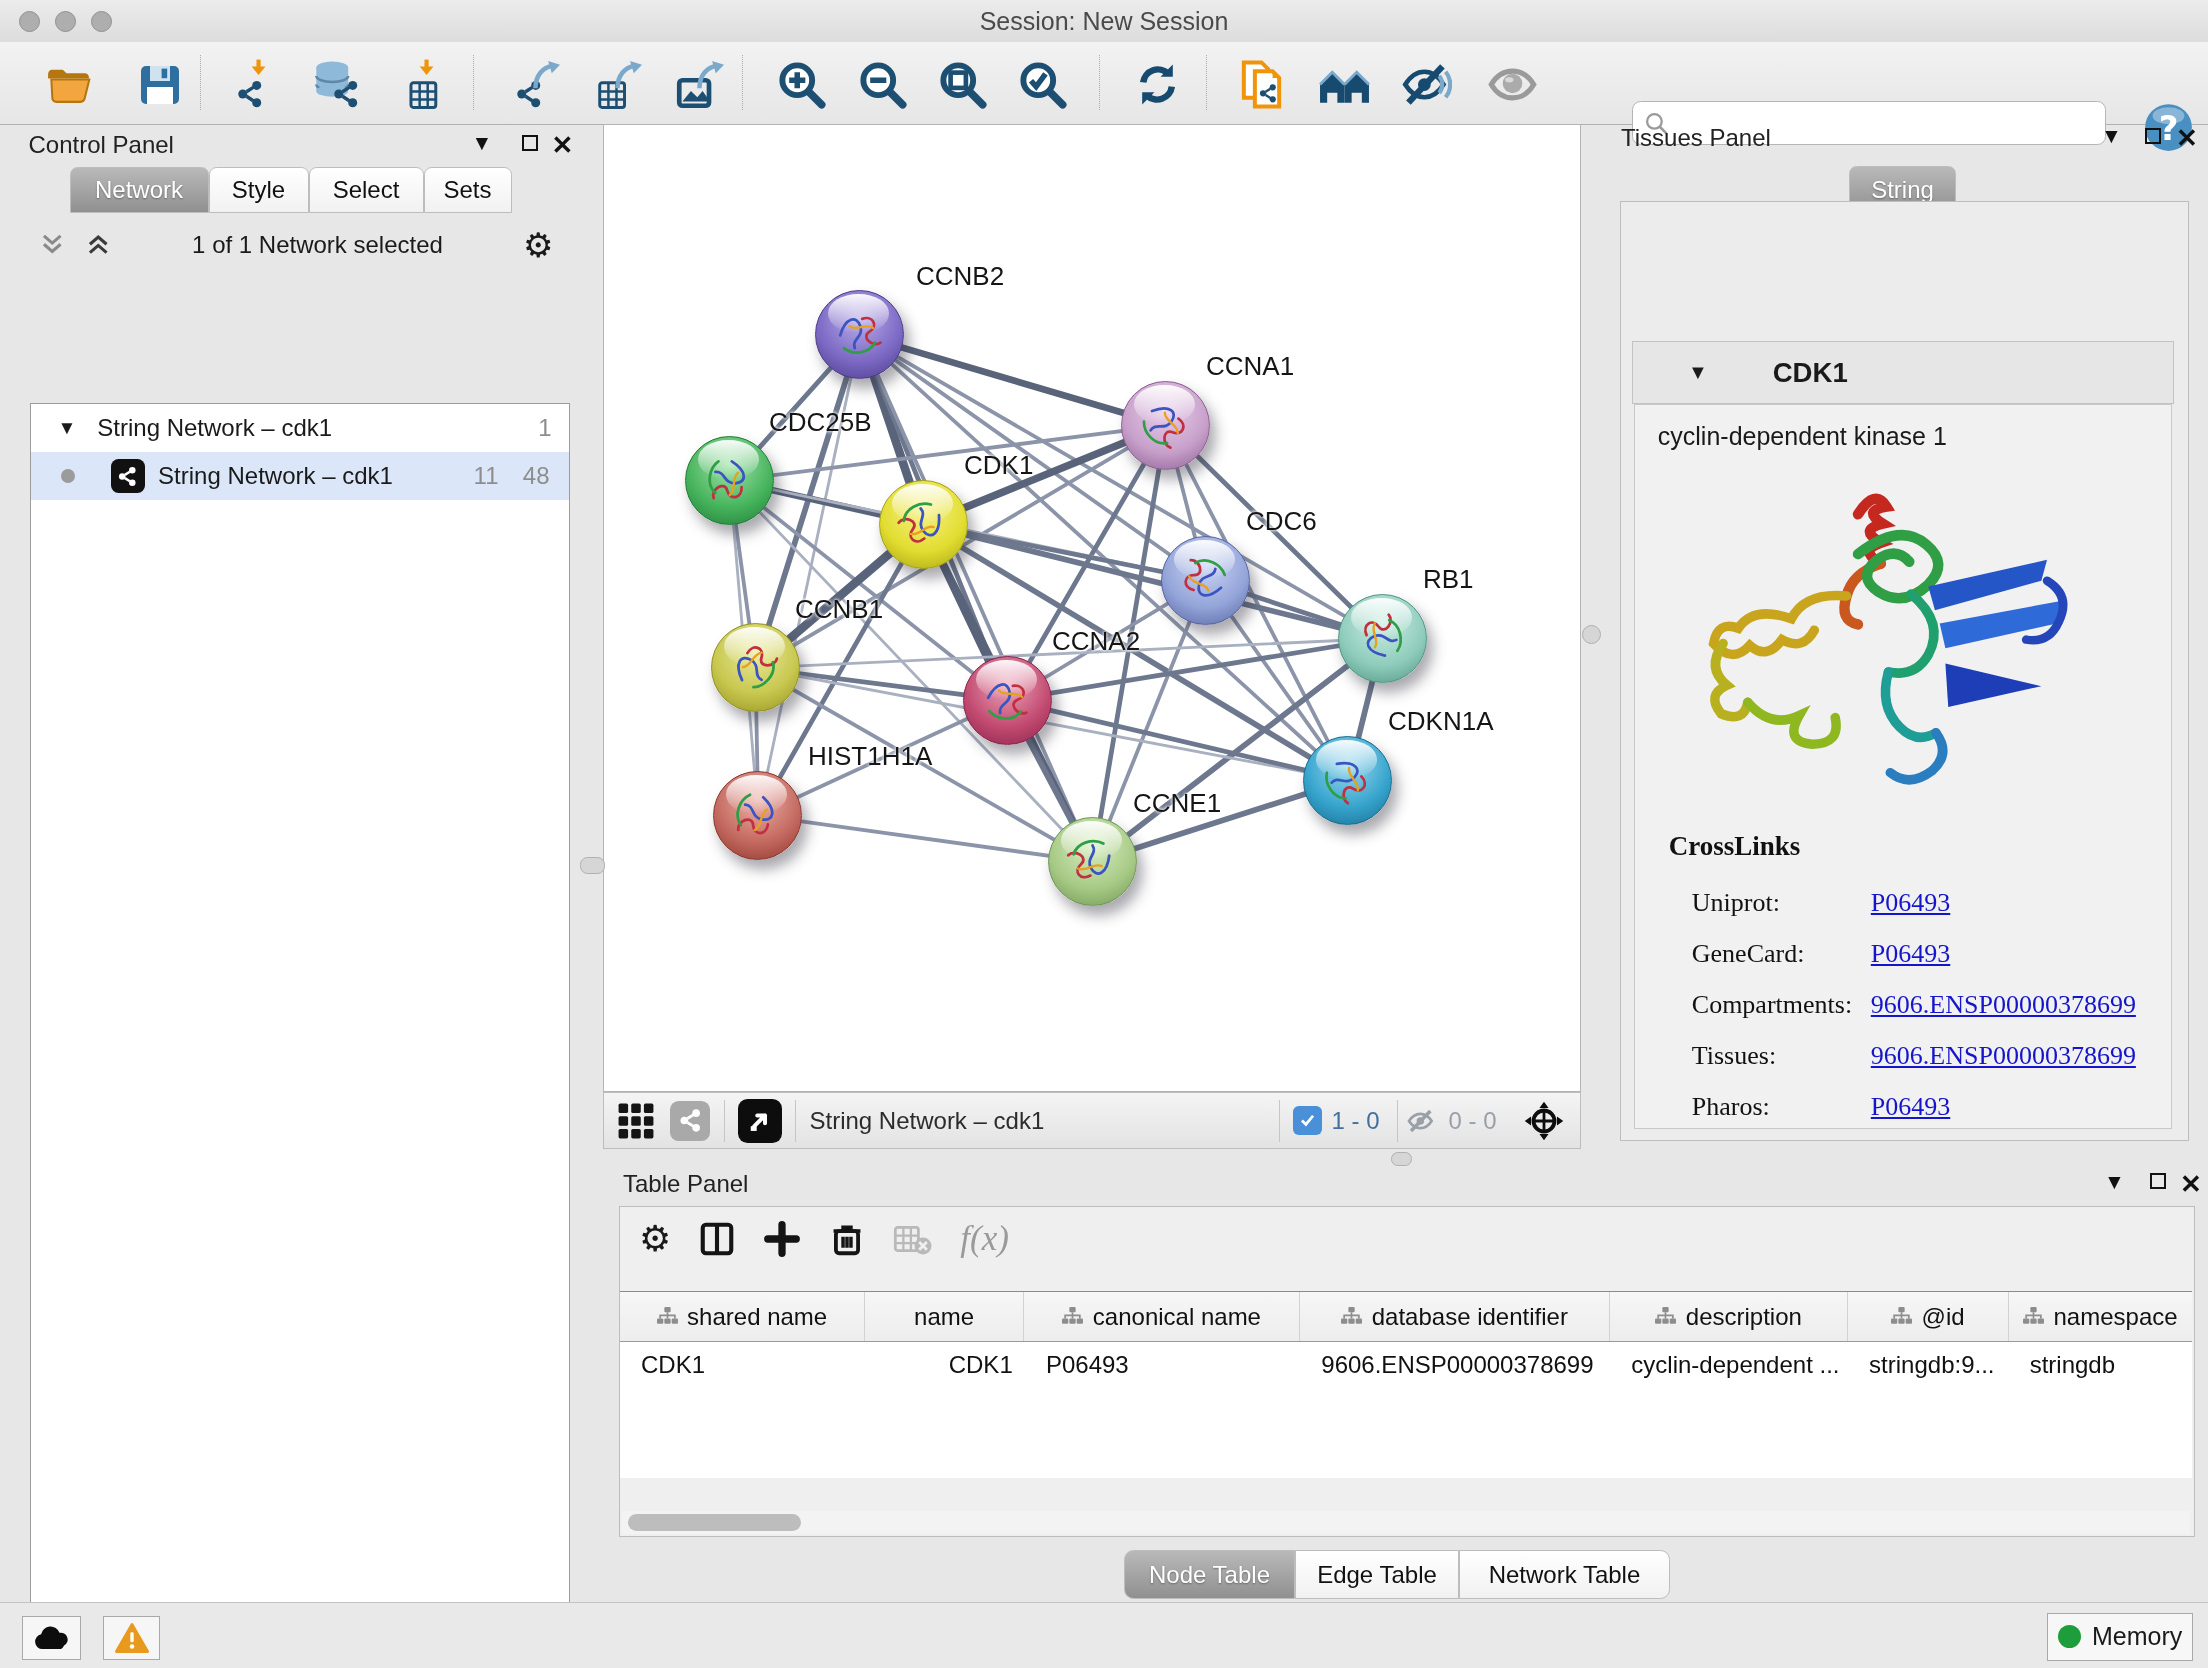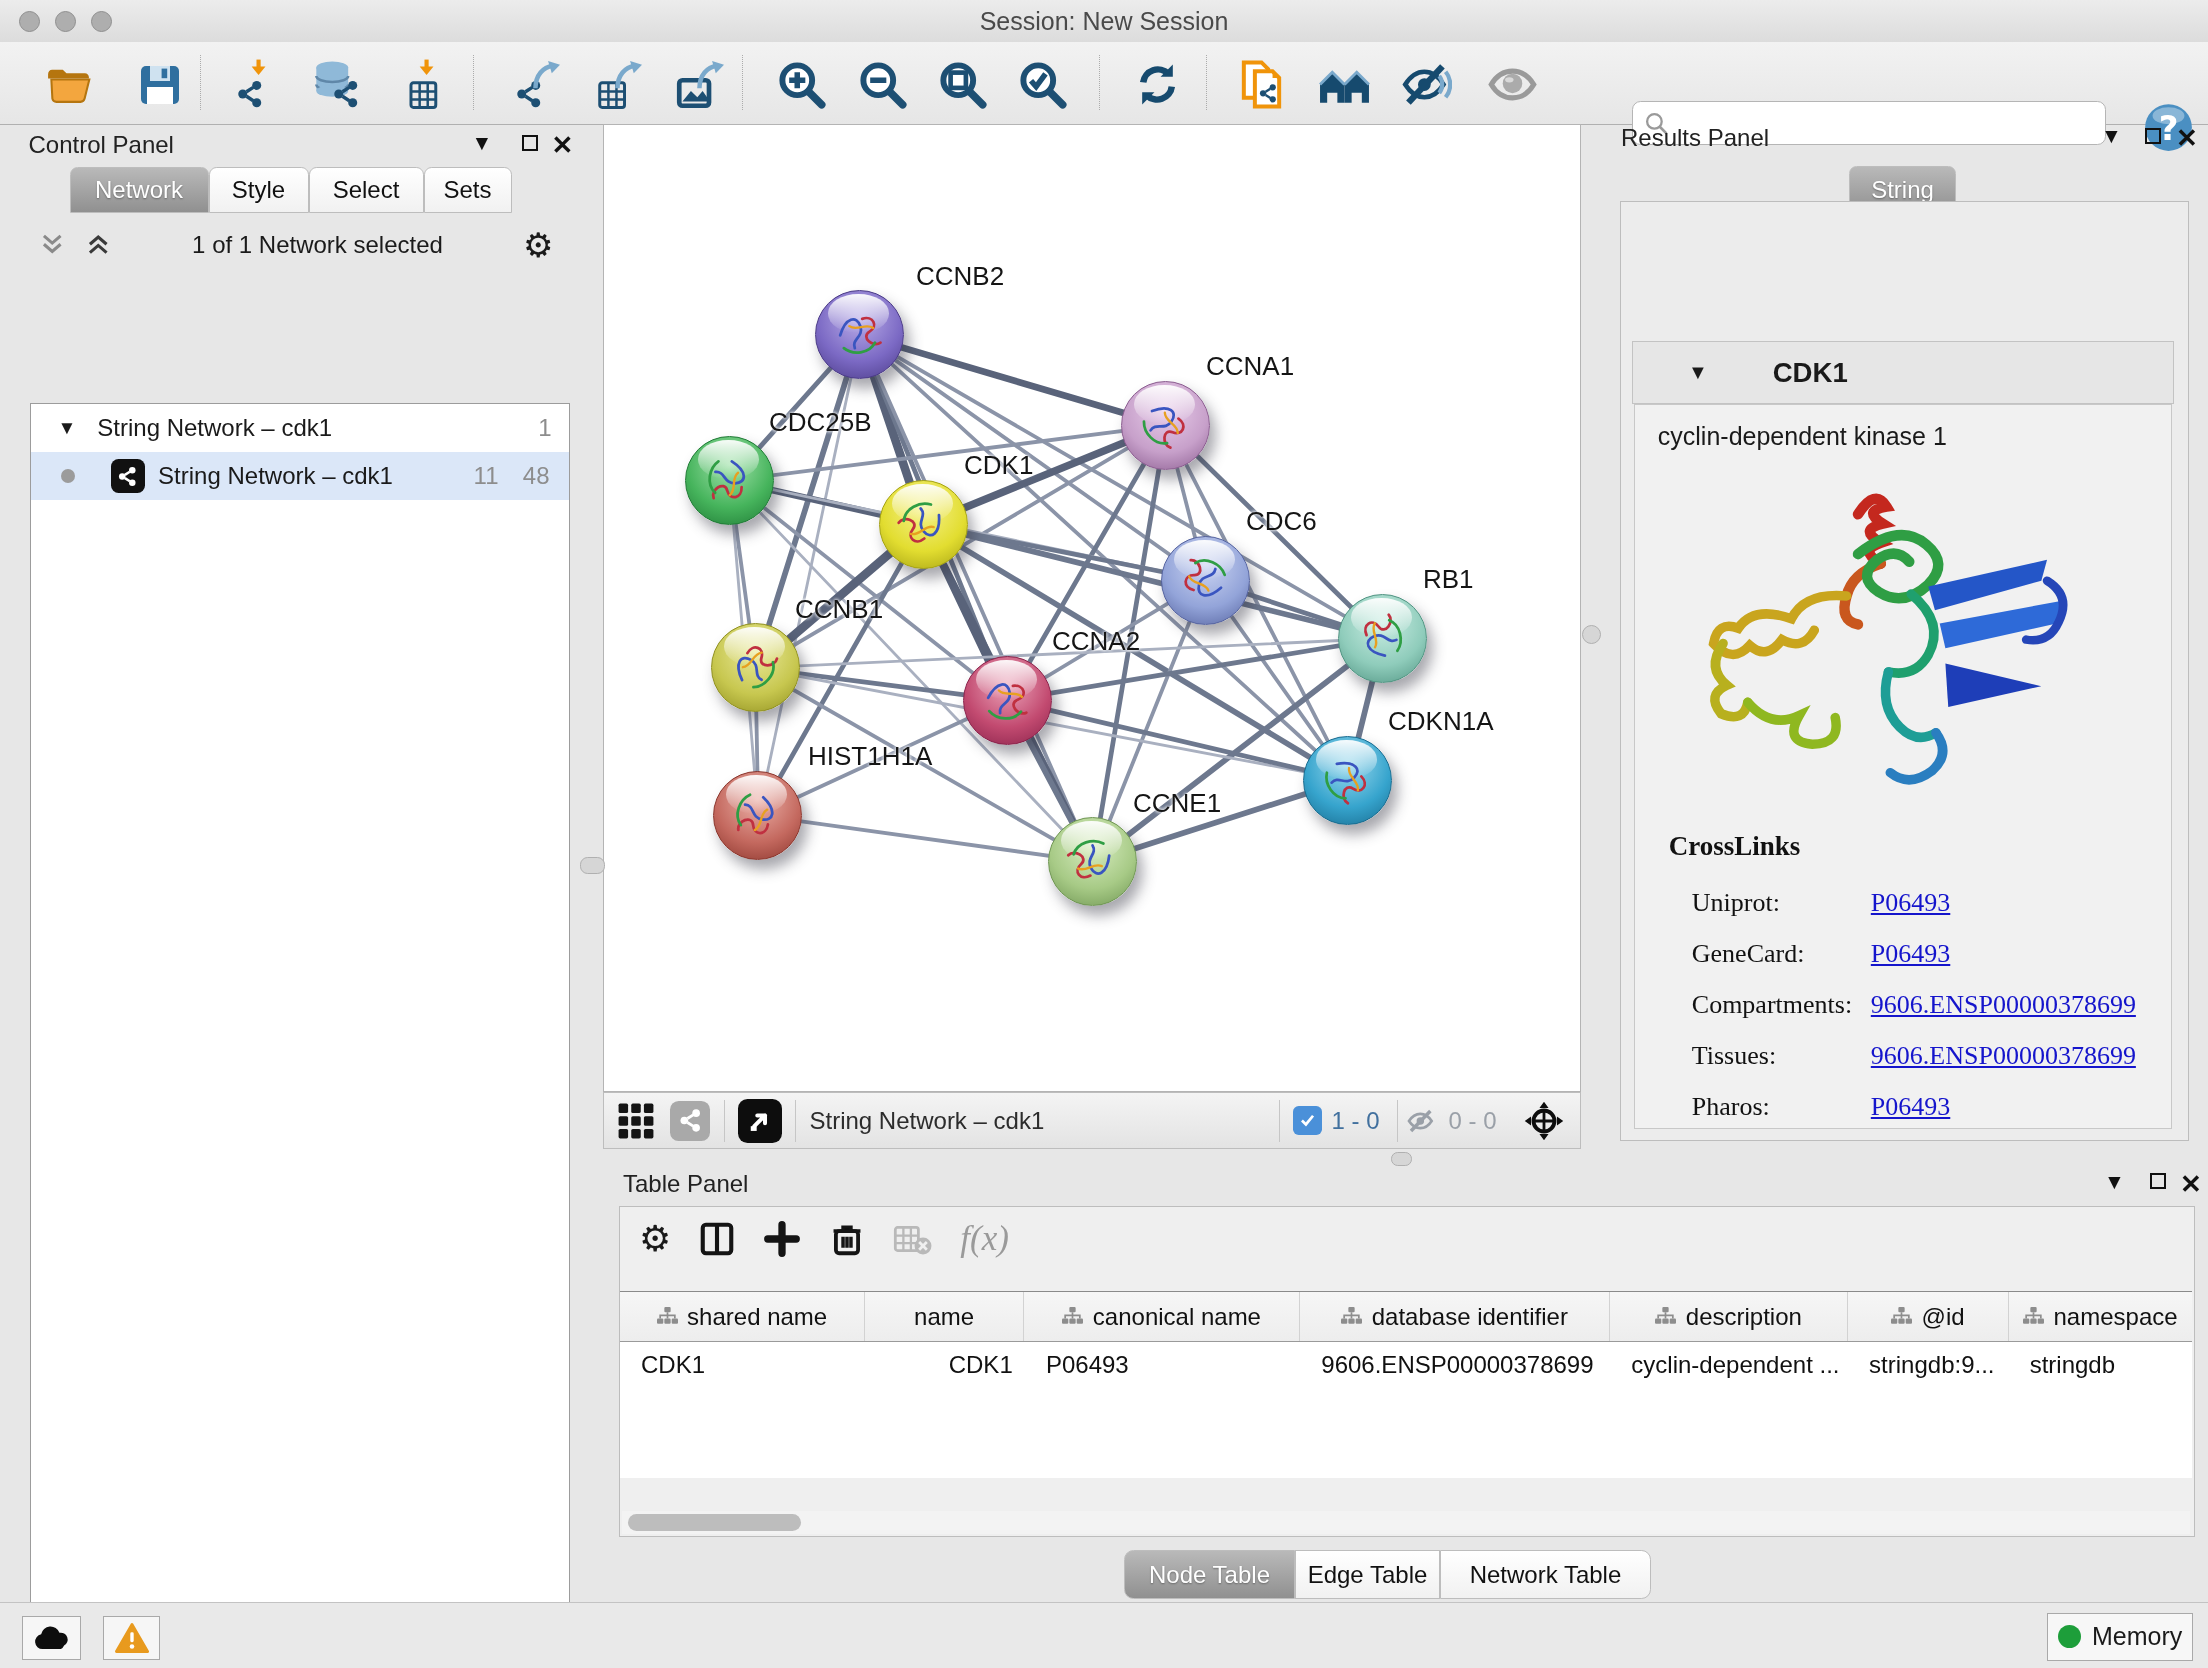--- a/index.html
+++ b/index.html
@@ -530,21 +530,21 @@
     </svg>
     <span style="font-size:24px;color:#9aa0a8;margin:0 11.4px">0 - 0</span>
     <svg width="42" height="42" viewBox="0 0 24 24" style="margin:0 15px">
       <circle cx="12" cy="12" r="6" fill="none" stroke="#0d0d0d" stroke-width="2.2"></circle>
       <path d="M12 1l2.6 3.6h-5.2zM12 23l2.6-3.6h-5.2zM1 12l3.6-2.6v5.2zM23 12l-3.6-2.6v5.2z" fill="#0d0d0d"></path>
       <path d="M12 6v12M6 12h12" stroke="#0d0d0d" stroke-width="1.6"></path>
     </svg>
   </div>
 
   <div class="results">
-    <div style="position:absolute;left:31px;top:0" class="panel-title">Results Panel</div>
+    <div style="position:absolute;left:31px;top:0" class="panel-title">Tissues Panel</div>
     <span class="pc-caret" style="position:absolute;left:511px;top:0">▼</span>
     <span class="pc-float" style="position:absolute;left:555px;top:3.8px"></span>
     <span class="pc-close" style="position:absolute;left:586px;top:1px">✕</span>
 
     <span class="tab active" style="position:absolute;left:259px;top:42px;width:107px;height:48px;line-height:46px;border-radius:7.6px">String</span>
 
     <div class="res-box">
 
       <div style="position:absolute;left:11.4px;top:139px;width:542px;height:63px;background:#e6e6e6;border:1px solid #c3c3c3;box-sizing:border-box;display:flex;align-items:center">
         <span style="margin-left:55px;font-size:20px">▼</span>
@@ -662,21 +662,21 @@
           <div class="td" style="width:185px">stringdb</div>
         </div>
       </div>
       <div class="hscroll">
           <div class="hthumb"></div>
         </div>
     </div>
 
     <div class="tp-tabs">
       <span class="tab active" style="width:171px">Node Table</span>
-      <span class="tab" style="width:145px">Edge Table</span>
+      <span class="tab" style="width:164px">Edge Table</span>
       <span class="tab" style="width:211px">Network Table</span>
     </div>
   </div>
 
   <div class="statusbar">
     <div class="sq-btn" style="left:22px;width:59px">
       <svg width="38" height="28.5" viewBox="0 0 28 20">
         <path d="M7 18a5.5 5.5 0 0 1-1-10.9A7 7 0 0 1 19.5 6a5 5 0 0 1 3.4 9.3 5.5 5.5 0 0 1-2.4 2.7z" fill="#0d0d0d"></path>
       </svg>
     </div>

